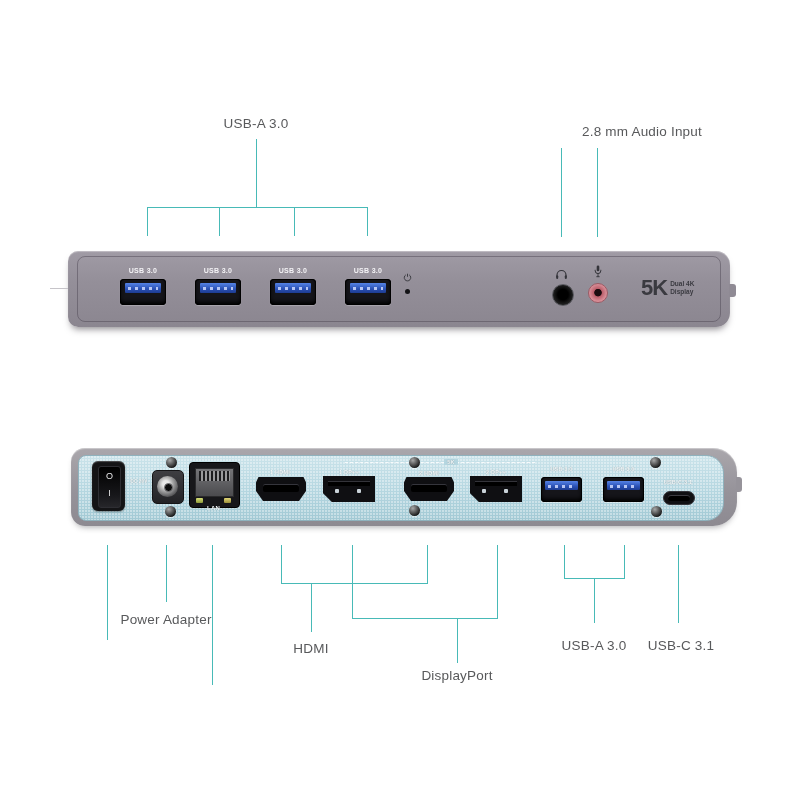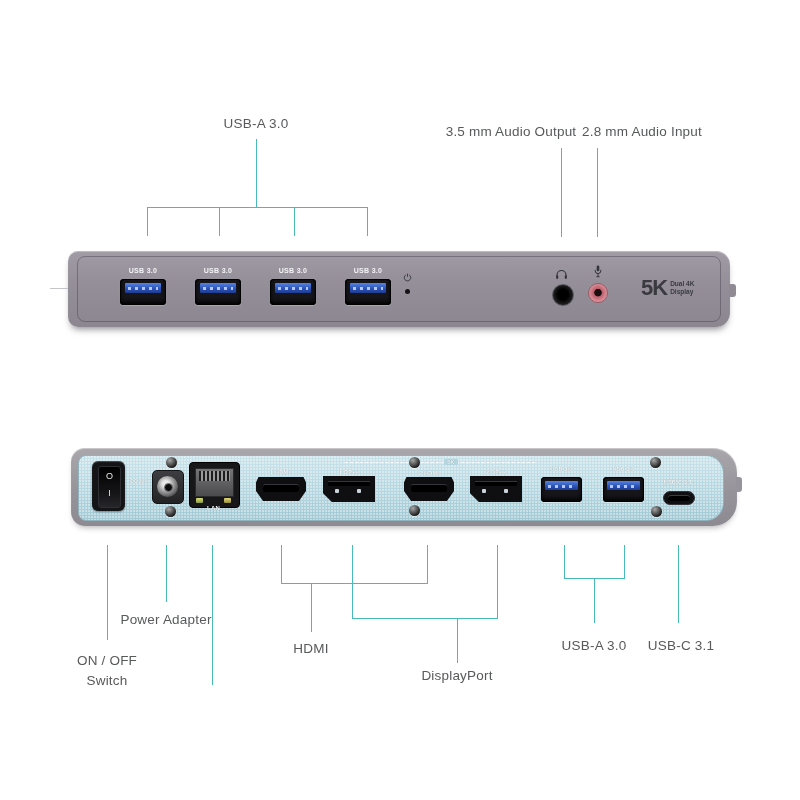--- a/index.html
+++ b/index.html
@@ -108,21 +108,20 @@
 <div id="canvas">
 
   <div class="callout-label" style="left:186px;top:114px;width:140px;">USB-A 3.0</div>
   <div class="cl cl-v" style="left:256px;top:139px;height:68px;"></div>
   <div class="cl cl-h" style="left:147px;top:207px;width:221px;"></div>
   <div class="cl cl-v" style="left:147px;top:207px;height:29px;"></div>
   <div class="cl cl-v" style="left:219px;top:207px;height:29px;"></div>
   <div class="cl cl-v" style="left:294px;top:207px;height:29px;"></div>
   <div class="cl cl-v" style="left:367px;top:207px;height:29px;"></div>
 
-  <div class="callout-label" style="left:431px;top:122px;width:160px;">3.5 mm Audio Output</div>
   <div class="callout-label" style="left:562px;top:122px;width:160px;">2.8 mm Audio Input</div>
   <div class="cl cl-v" style="left:561px;top:148px;height:89px;"></div>
   <div class="cl cl-v" style="left:597px;top:148px;height:89px;"></div>
 
   <div class="front-body">
     <div class="front-face"></div>
   </div>
   <div style="position:absolute;left:50px;top:288px;width:18px;height:1px;background:#c6c4c9;"></div>
   <div style="position:absolute;left:729px;top:284px;width:7px;height:13px;background:#8f8a94;border-radius:0 3px 3px 0;"></div>
 
@@ -232,24 +231,20 @@
   </div>
 
   <div class="screw" style="left:166px;top:457px;"></div>
   <div class="screw" style="left:165px;top:506px;"></div>
   <div class="screw" style="left:409px;top:457px;"></div>
   <div class="screw" style="left:409px;top:505px;"></div>
   <div class="screw" style="left:650px;top:457px;"></div>
   <div class="screw" style="left:651px;top:506px;"></div>
 
   <div class="cl cl-v" style="left:107px;top:545px;height:95px;"></div>
-  <div class="callout-label" style="left:47px;top:651px;width:120px;">
-    <span style="display:block;">ON / OFF</span>
-    <span style="display:block;">Switch</span>
-  </div>
 
   <div class="cl cl-v" style="left:166px;top:545px;height:57px;"></div>
   <div class="callout-label" style="left:86px;top:610px;width:160px;">Power Adapter</div>
 
   <div class="cl cl-v" style="left:212px;top:545px;height:140px;"></div>
 
   <div class="cl cl-v" style="left:281px;top:545px;height:38px;"></div>
   <div class="cl cl-v" style="left:427px;top:545px;height:38px;"></div>
   <div class="cl cl-h" style="left:281px;top:583px;width:147px;"></div>
   <div class="cl cl-v" style="left:311px;top:583px;height:49px;"></div>

